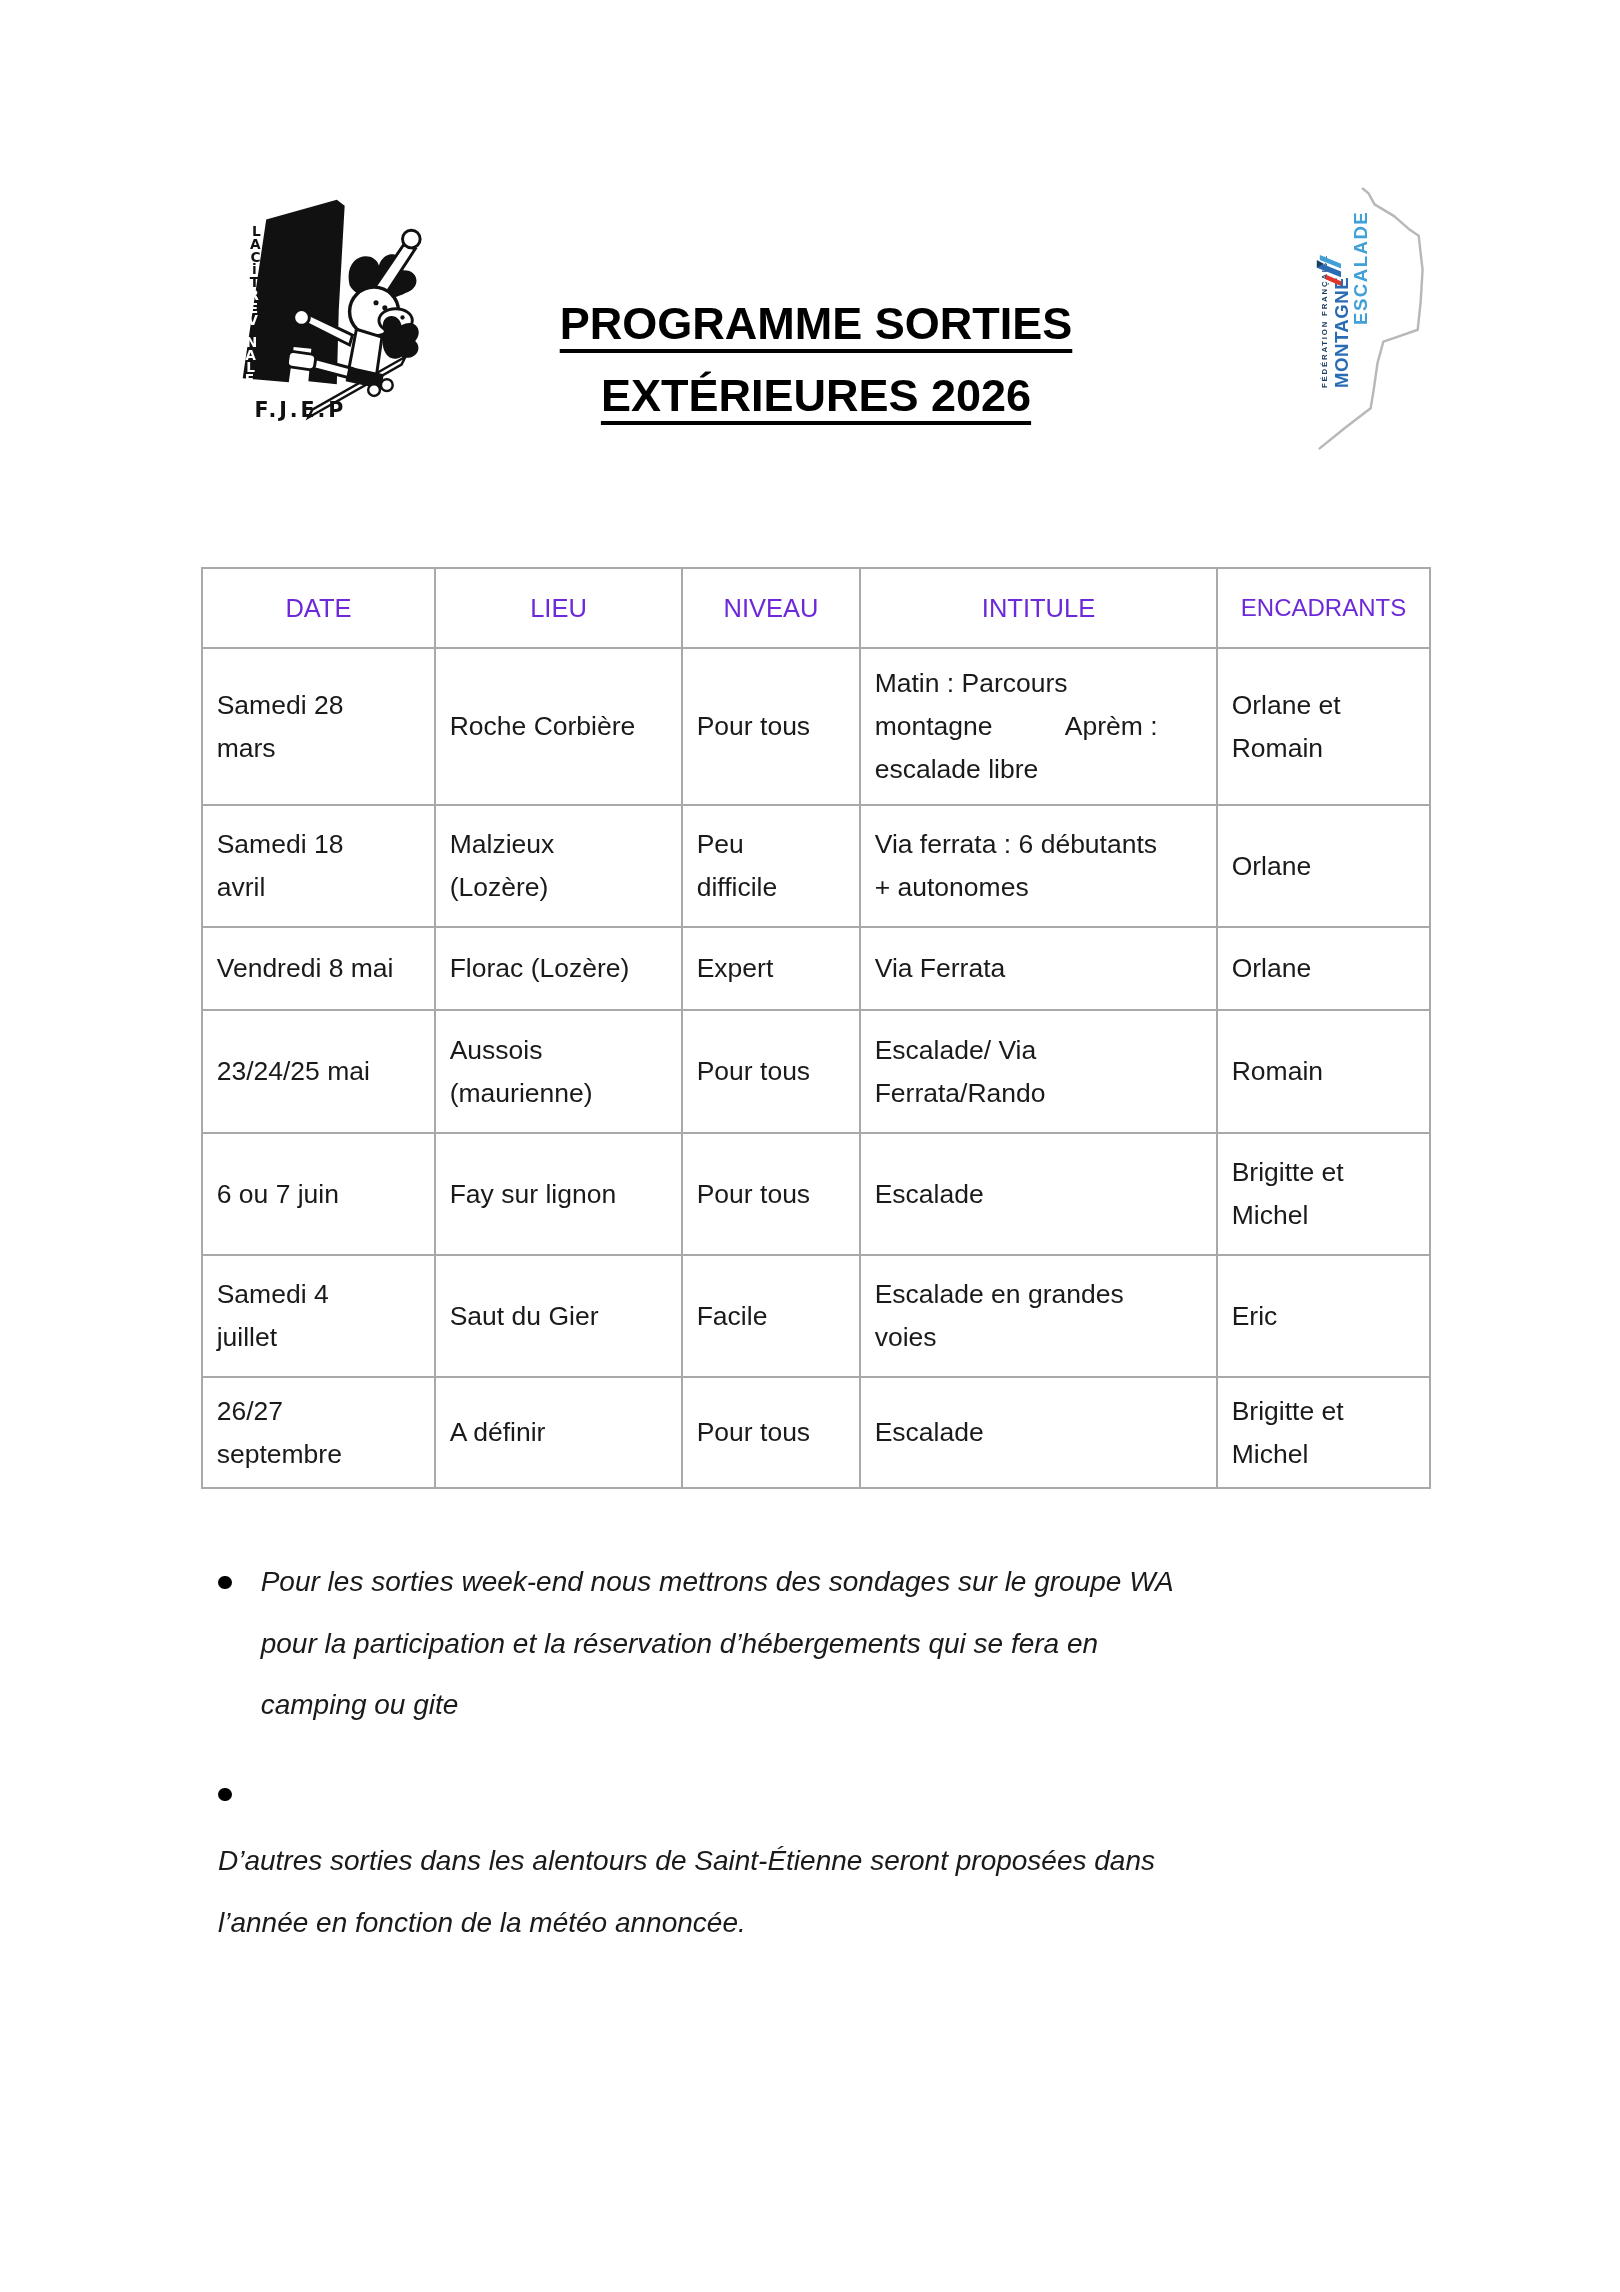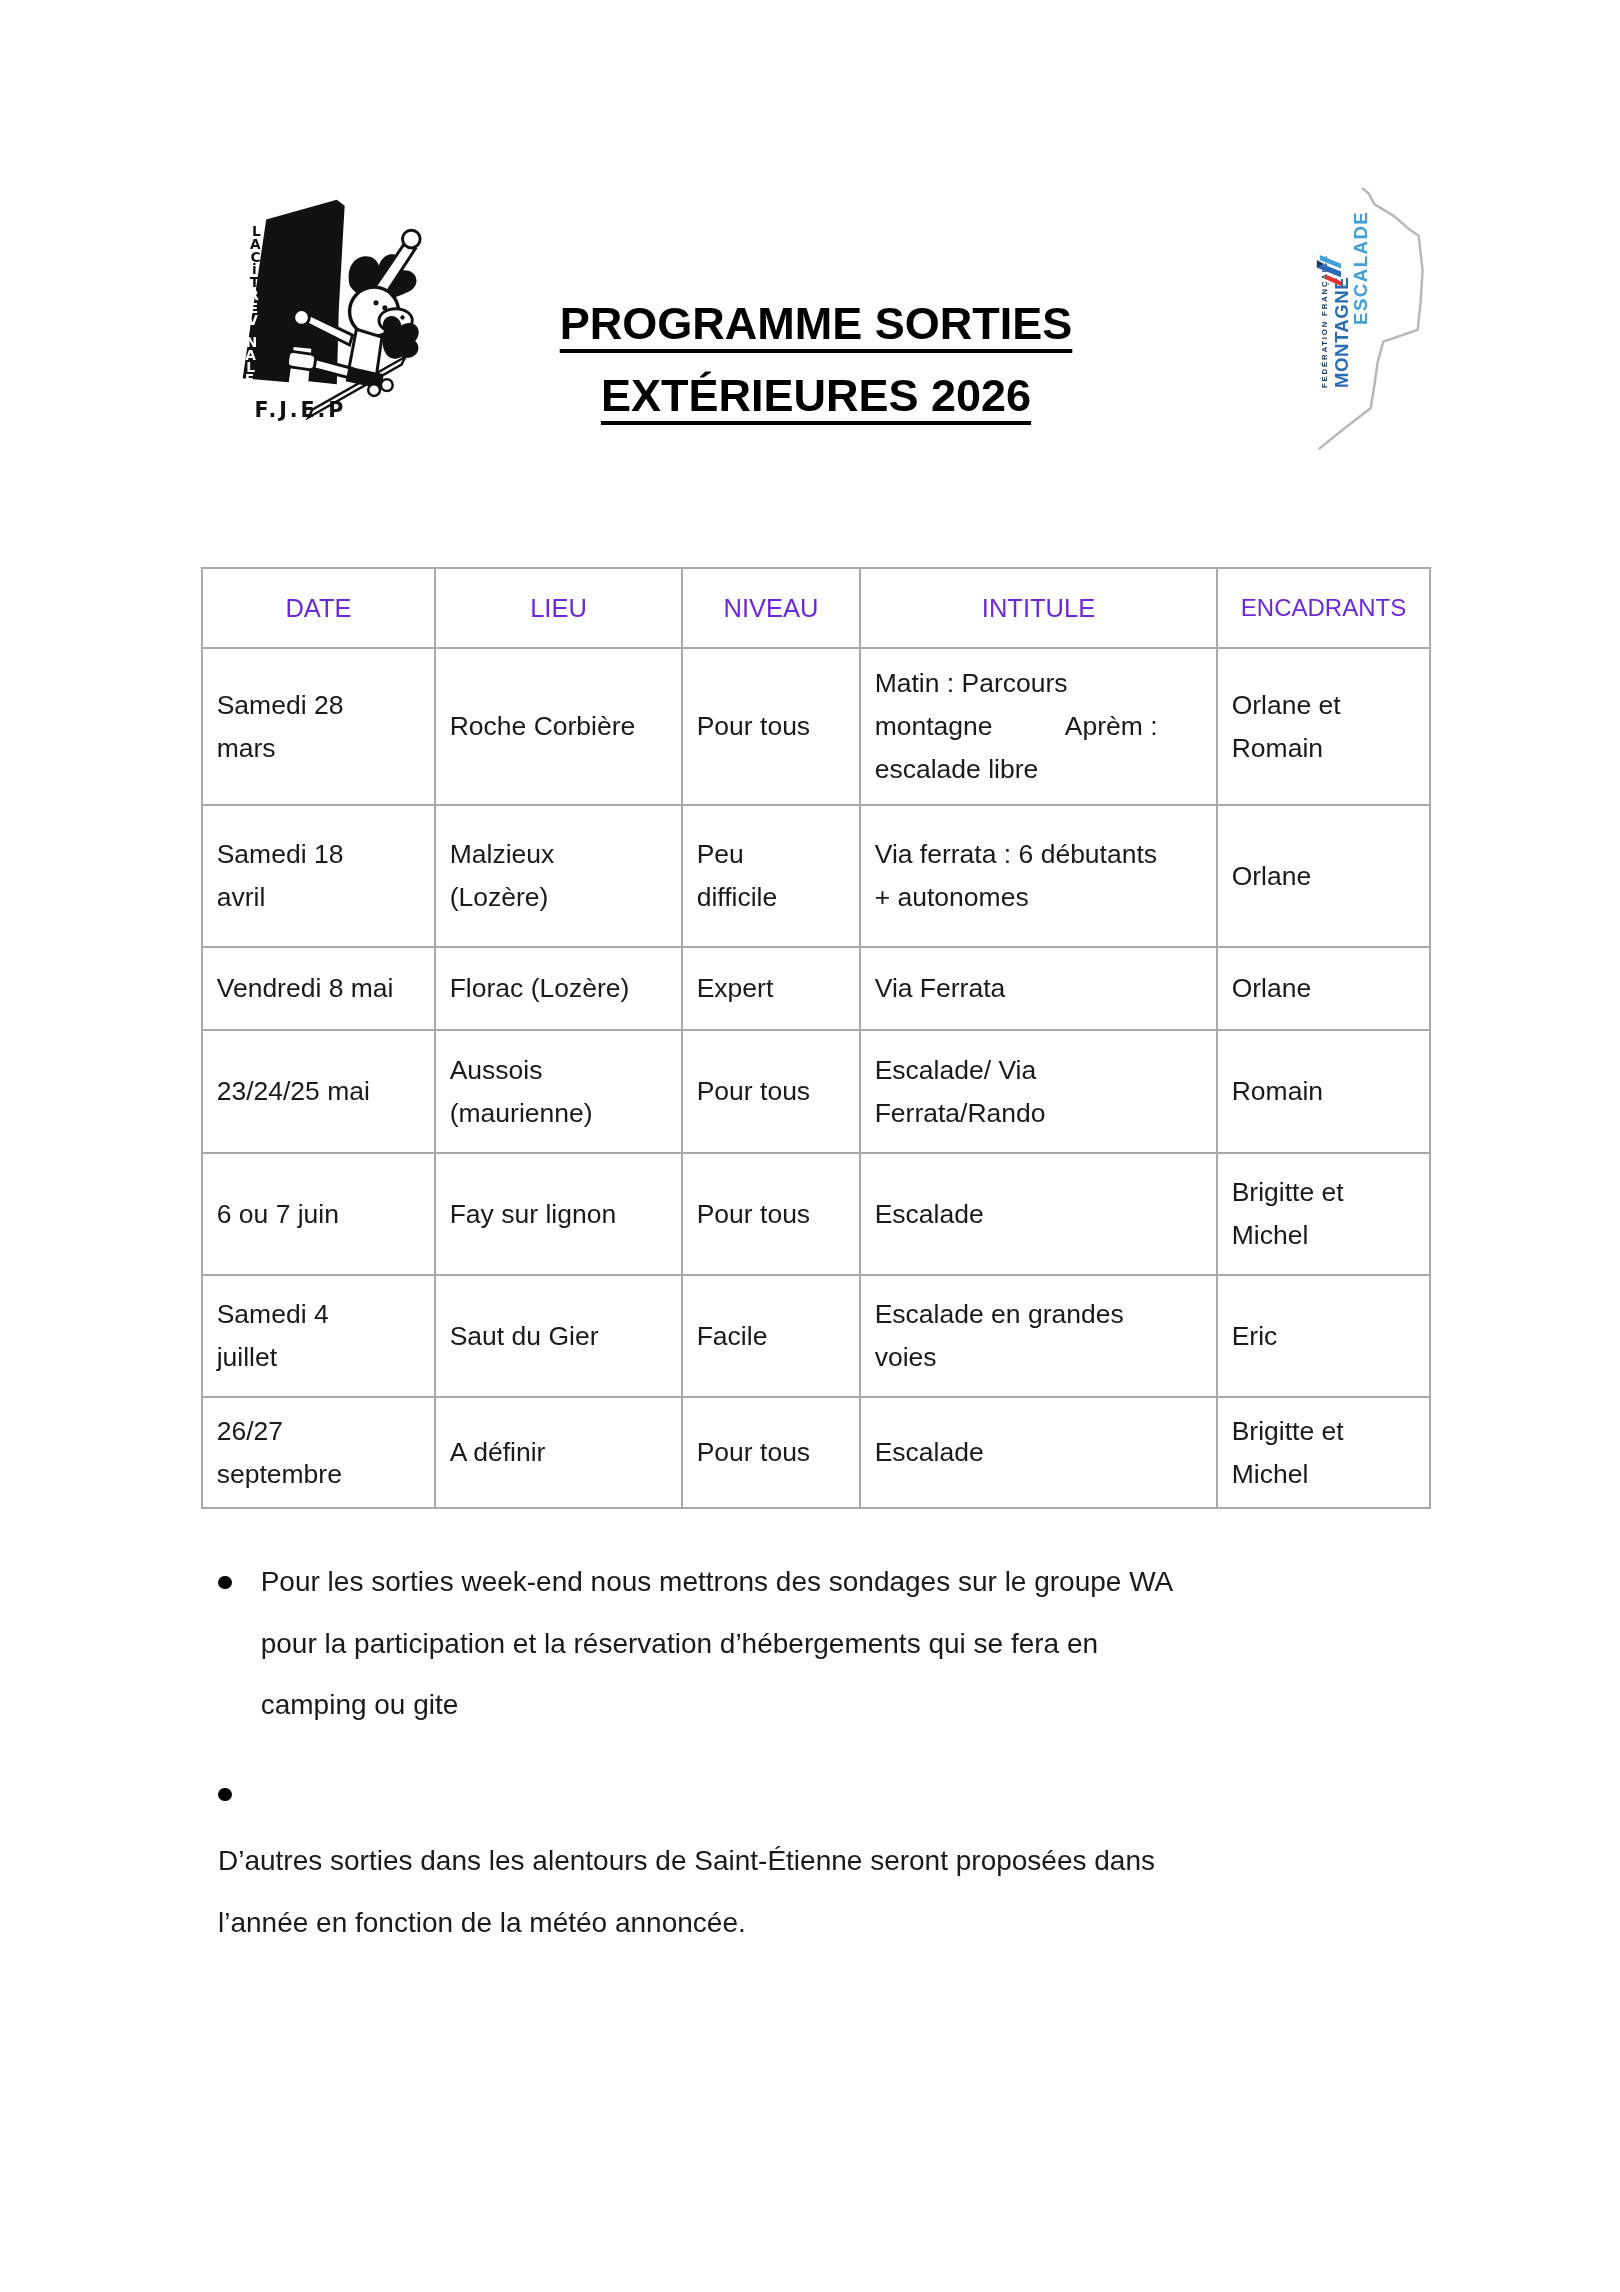--- a/index.html
+++ b/index.html
@@ -48,21 +48,21 @@
   table.program th.small{font-size:24px;}
   table.program td{white-space:pre-wrap;line-height:1.62;text-align:left;}
 
   
   .notes{position:absolute;left:218px;top:1551px;width:1208px;}
   .note{display:flex;align-items:flex-start;gap:29px;
         font-size:28px;line-height:2.2;color:#1a1a1a;}
   .note + .note{margin-top:27.4px;flex-direction:column;}
   .bullet{flex:0 0 13.7px;width:13.7px;height:13.7px;border-radius:50%;
           background:#000;margin-top:24.5px;}
-  .note-text{white-space:pre-line;}
+  .note-text{white-space:pre-line;font-style:italic;}
 
   svg text{font-family:"DejaVu Sans","Liberation Sans",sans-serif;}
 </style>
 </head>
 <body>
 
 <div class="page">
 
   <div class="logo-left">
     <svg width="201" height="250" viewBox="0 0 205 255">
@@ -161,21 +161,21 @@
         <td>Samedi 28
 mars</td>
         <td>Roche Corbière</td>
         <td>Pour tous</td>
         <td>Matin : Parcours
 montagne          Aprèm :
 escalade libre</td>
         <td>Orlane et
 Romain</td>
       </tr>
-      <tr style="height:142px">
+      <tr style="height:122px">
         <td>Samedi 18
 avril</td>
         <td>Malzieux
 (Lozère)</td>
         <td>Peu
 difficile</td>
         <td>Via ferrata : 6 débutants
 + autonomes</td>
         <td>Orlane</td>
       </tr>

